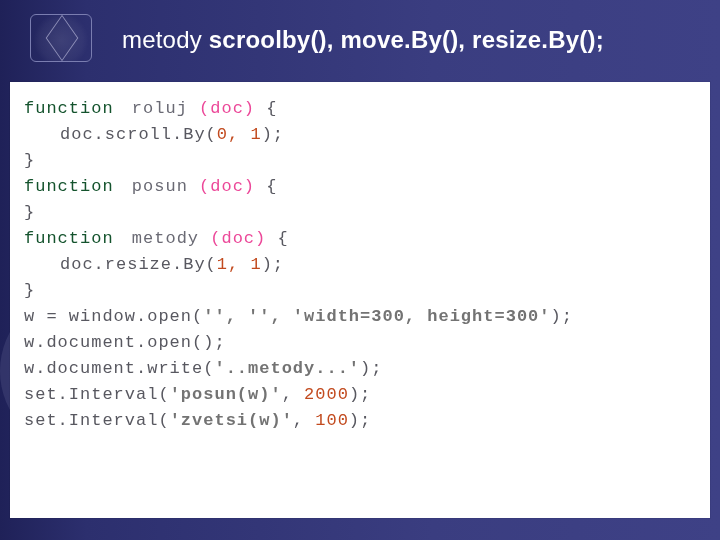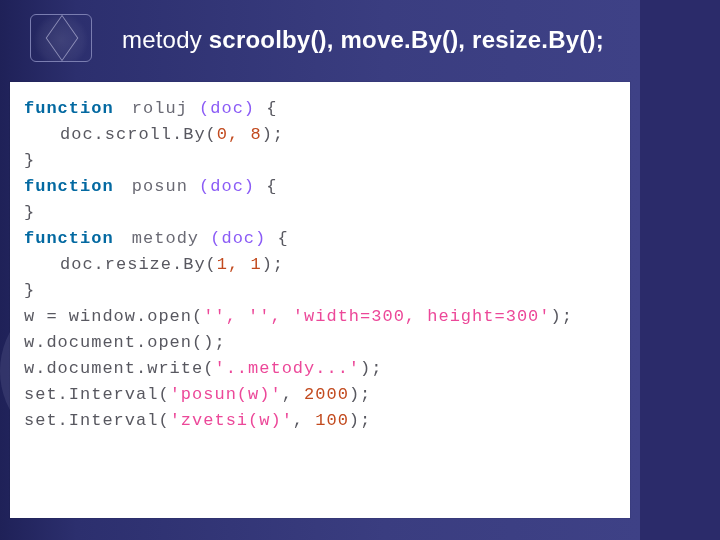--- a/index.html
+++ b/index.html
@@ -6,21 +6,21 @@
     margin: 0;
     padding: 0;
     width: 720px;
     height: 540px;
     overflow: hidden;
     font-family: Arial, Helvetica, sans-serif;
     background: #2b2b6a;
   }
   .slide {
     position: relative;
-    width: 640px;
+    width: 720px;
     height: 540px;
     background: linear-gradient(to right, #1f2158 0%, #2c2f6e 12%, #3a3d80 60%, #3e4186 100%);
     box-sizing: border-box;
   }
   .logo {
     position: absolute;
     top: 14px;
     left: 30px;
     width: 62px;
     height: 48px;
@@ -67,24 +67,24 @@
     overflow: hidden;
   }
   .codeline {
     font-family: "Courier New", Consolas, monospace;
     font-size: 17px;
     line-height: 26px;
     color: #585860;
     white-space: pre;
     letter-spacing: 1px;
   }
-  .codeline .kw { font-weight: bold; color: #0369a1; }
+  .codeline .kw { font-weight: normal; color: #14532d; }
   .codeline .fn { color: #6a6a74; margin-left: 7px; }
-  .codeline .pn { color: #8b5cf6; font-family: Liberation Mono, monospace; }
-  .codeline .str { color: #ec4899; }
+  .codeline .pn { color: #ec4899; font-family: Liberation Mono, monospace; }
+  .codeline .str { color: #737373; font-weight: bold; }
   .codeline .num { color: #c24a1e; }
   .indent { display: inline-block; width: 36px; }
 
   
   .watermark {
     position: absolute;
     left: -10px;
     bottom: 120px;
     width: 200px;
     height: 140px;
@@ -111,21 +111,21 @@
   <div class="watermark">
     <div class="ring"></div>
   </div>
 
   <div class="title">
     <span class="m-pre">metody </span><span class="m-bold">scroolby(), move.By(), resize.By();</span>
   </div>
 
   <div class="codebox" id="codebox">
       <div class="codeline"><span class="kw">function</span> <span class="fn">roluj</span> <span class="pn">(doc)</span> {</div>
-      <div class="codeline"><span class="indent"></span>doc.scroll.By(<span class="num">0, 8</span>);</div>
+      <div class="codeline"><span class="indent"></span>doc.scroll.By(<span class="num">0, 1</span>);</div>
       <div class="codeline">}</div>
       <div class="codeline"><span class="kw">function</span> <span class="fn">posun</span> <span class="pn">(doc)</span> {</div>
       <div class="codeline">}</div>
       <div class="codeline"><span class="kw">function</span> <span class="fn">metody</span> <span class="pn">(doc)</span> {</div>
       <div class="codeline"><span class="indent"></span>doc.resize.By(<span class="num">1, 1</span>);</div>
       <div class="codeline">}</div>
       <div class="codeline">w = window.open(<span class="str">'', '', 'width=300, height=300'</span>);</div>
       <div class="codeline">w.document.open();</div>
       <div class="codeline">w.document.write(<span class="str">'..metody...'</span>);</div>
       <div class="codeline">set.Interval(<span class="str">'posun(w)'</span>, <span class="num">2000</span>);</div>

